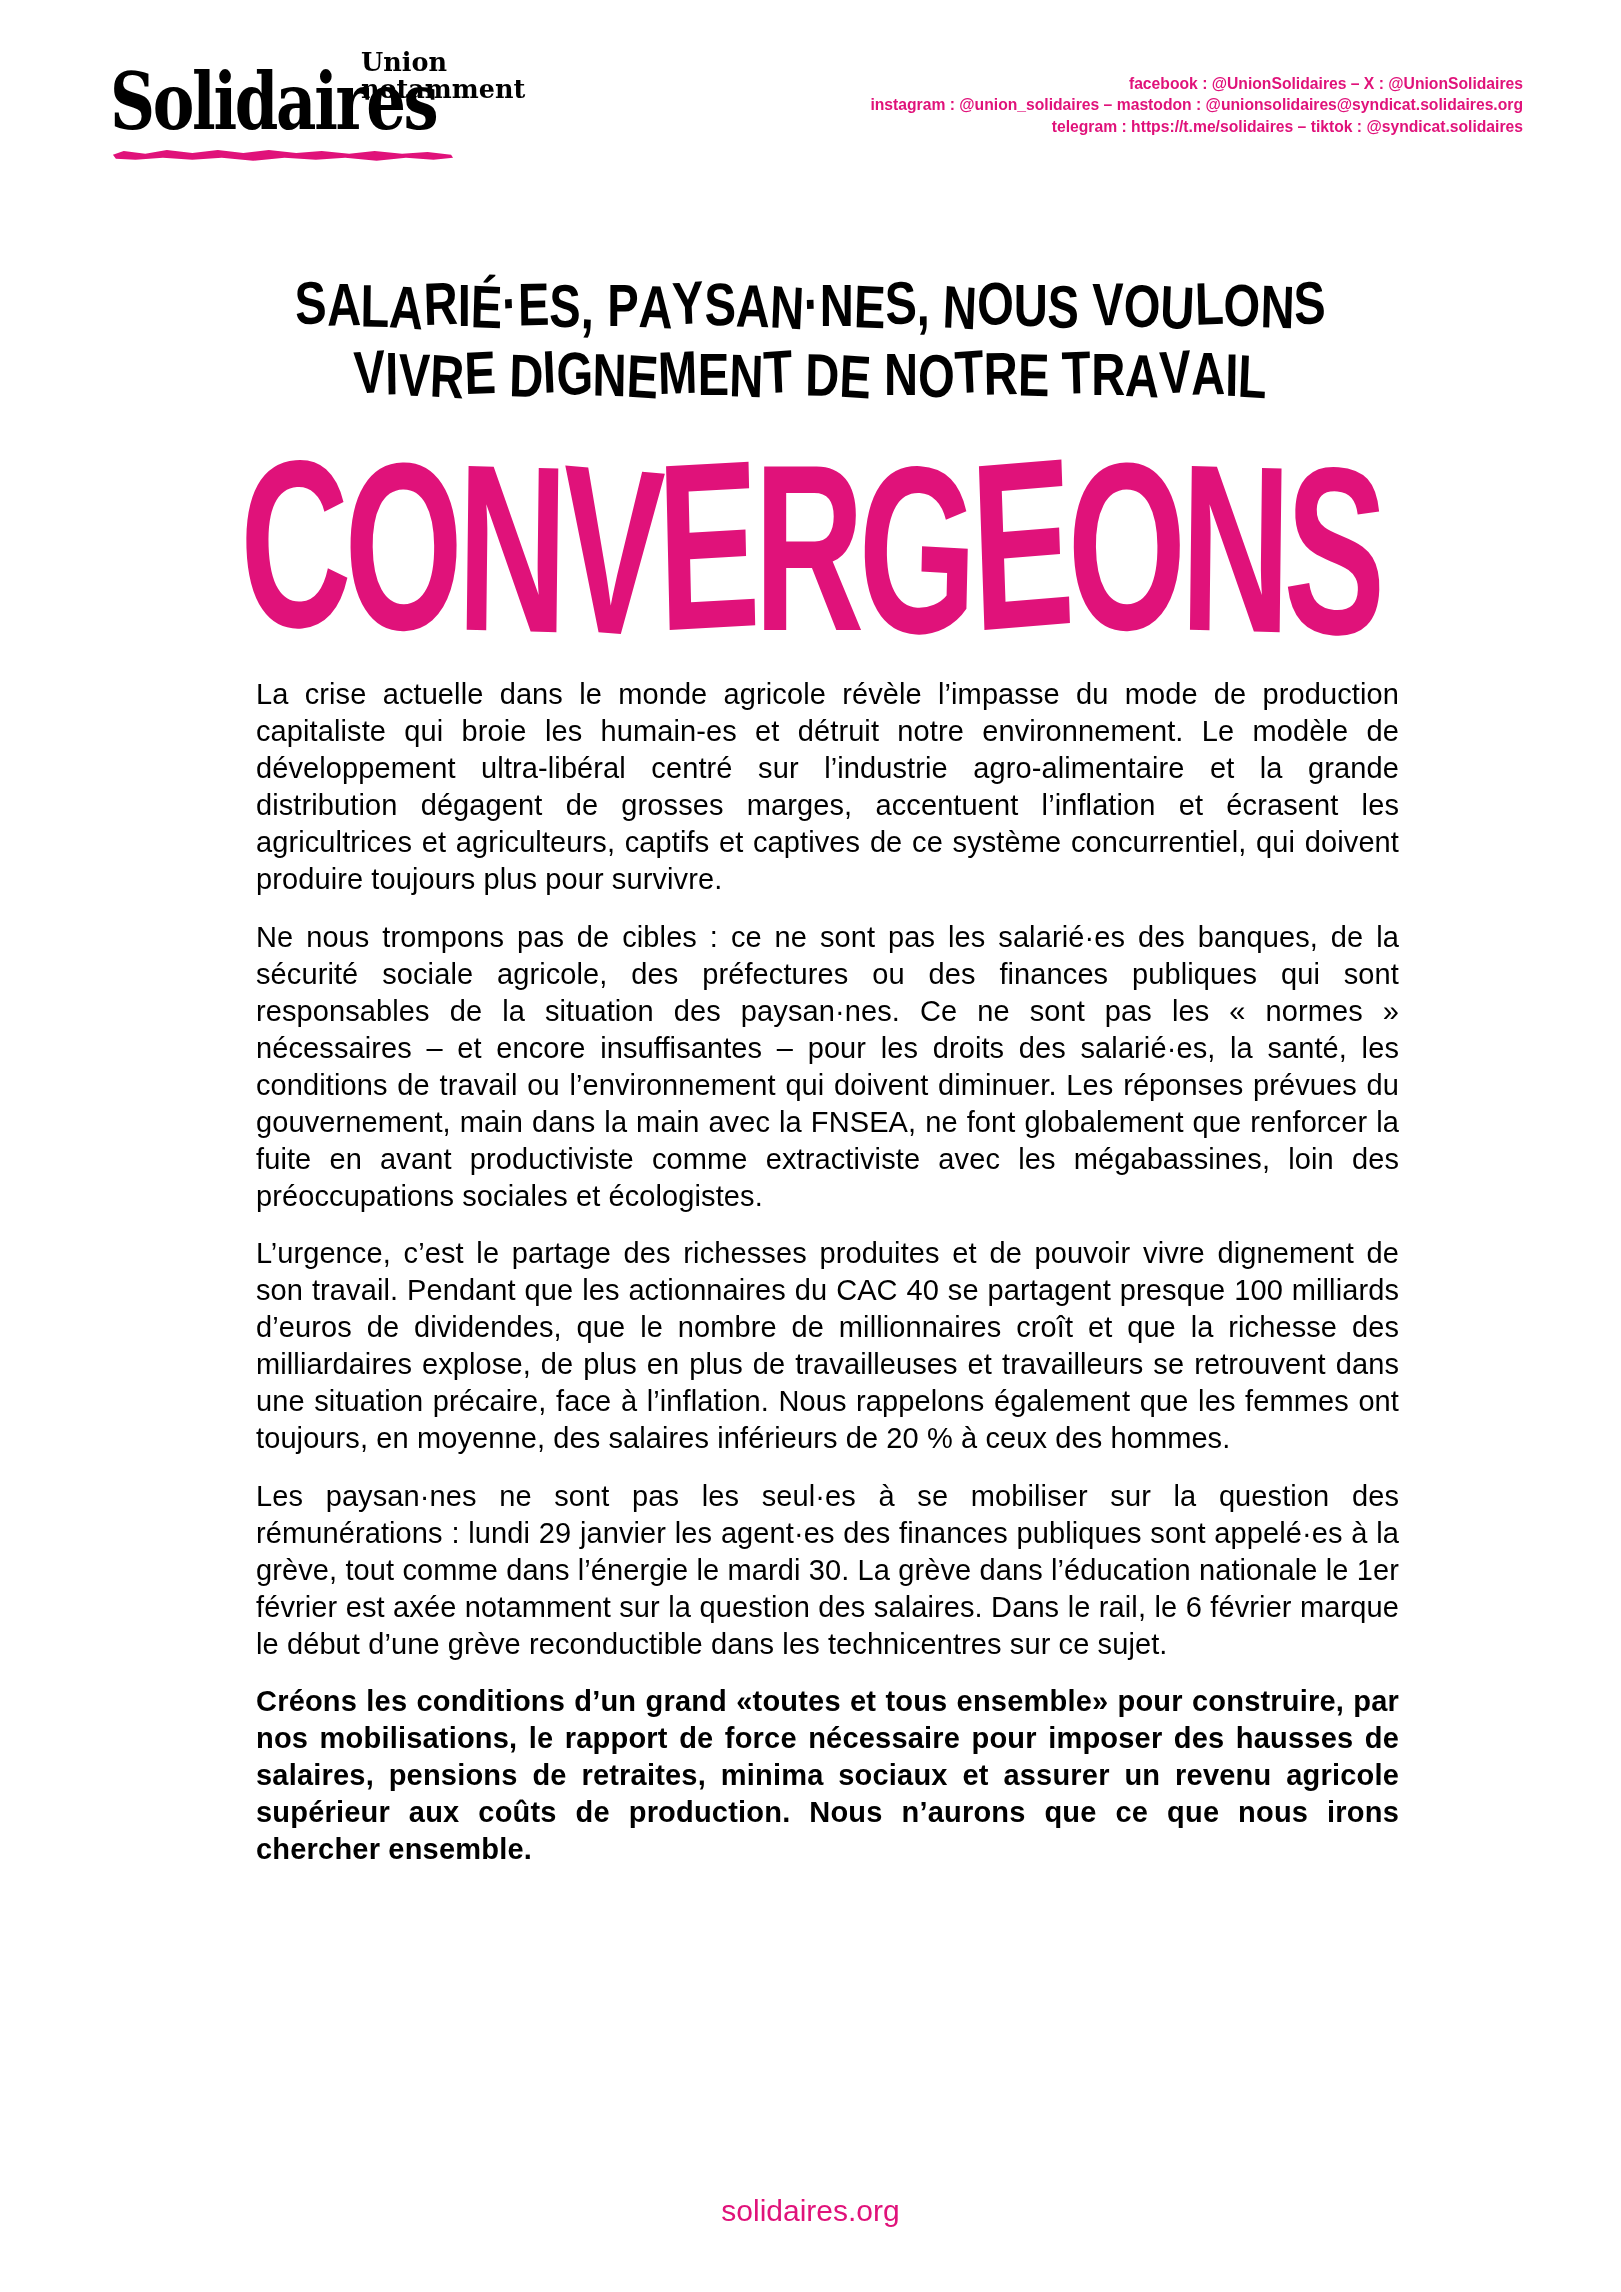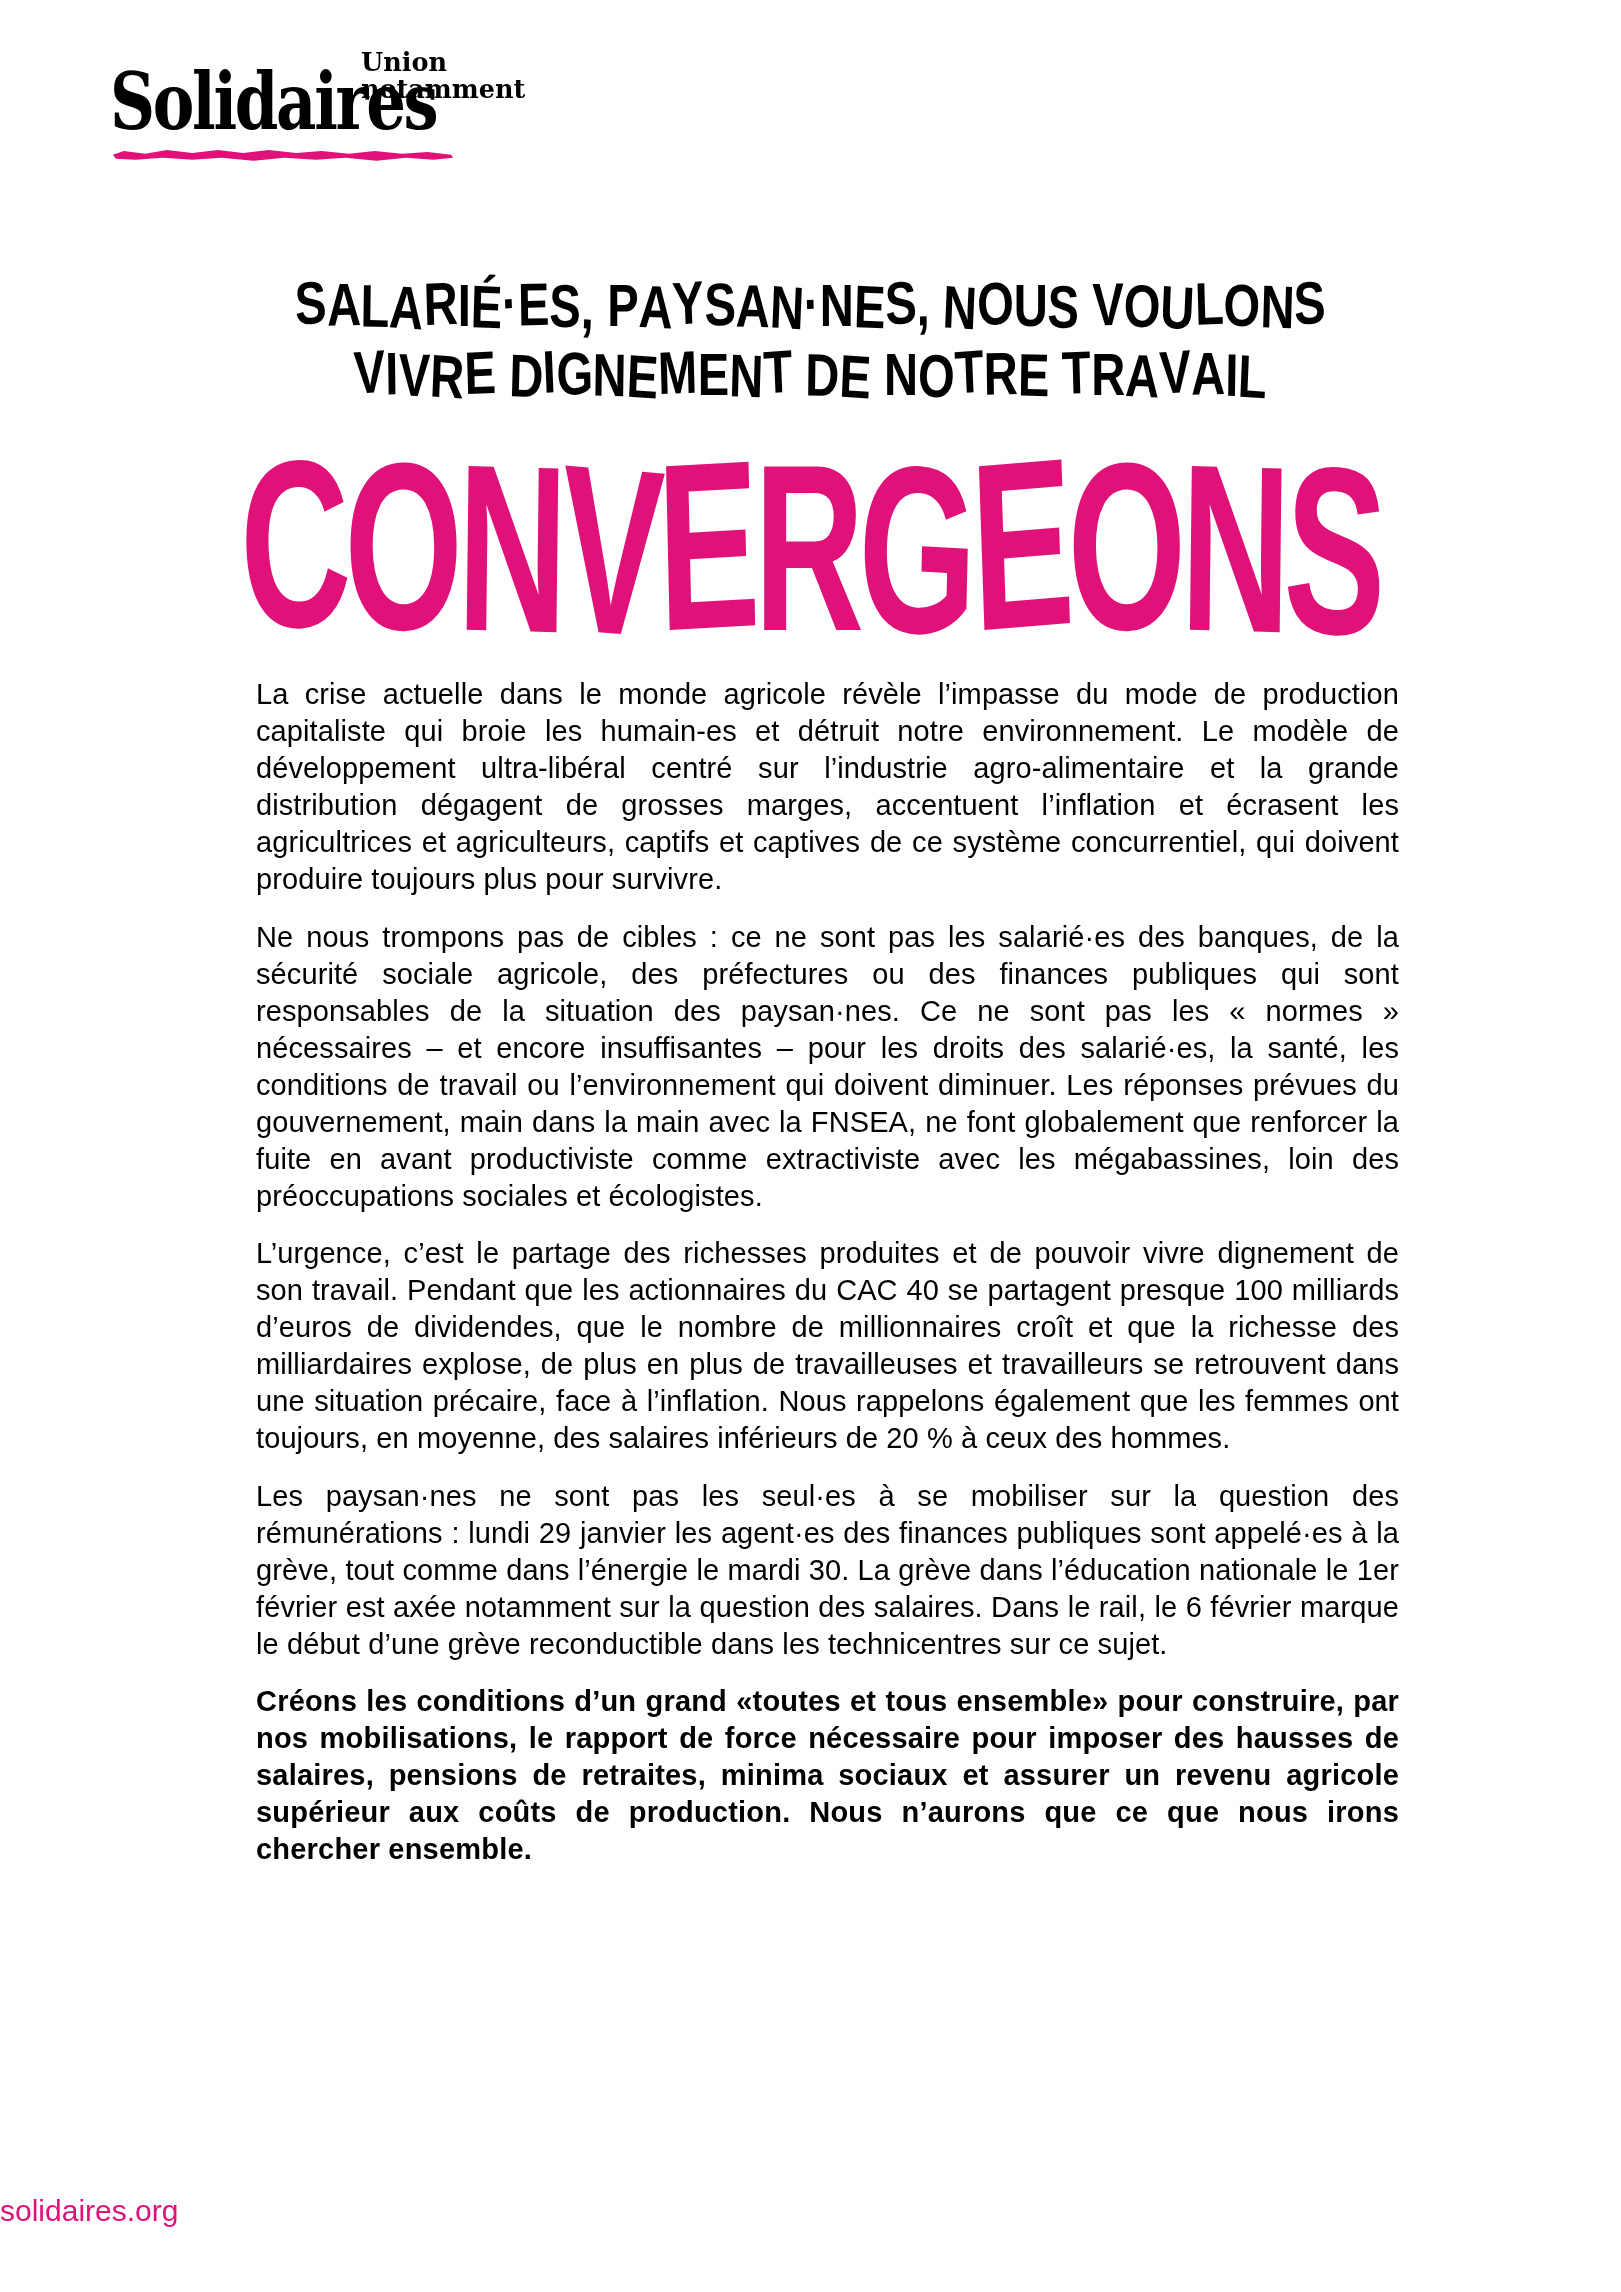--- a/index.html
+++ b/index.html
@@ -47,21 +47,21 @@
   
   .body{ position:absolute; left:256px; width:1143px; top:676px; }
   .body p{
     margin:0 0 20.6px 0; font-size:29px; line-height:37px;
     text-align:justify; letter-spacing:0.1px;
   }
   .body p.bold{ font-weight:bold; font-size:29px; letter-spacing:0.2px; }
 
   
   .site{
-    position:absolute; left:0; right:0; top:2194px; text-align:left;
+    position:absolute; left:0; right:0; top:2194px; text-align:center;
     color:var(--pink); font-size:30px; font-weight:normal;
   }
 </style>
 </head>
 <body>
 
 <div class="page">
 
   <header>
     <div class="logo">
@@ -69,20 +69,25 @@
         <div>Union</div>
         <div>notamment</div>
       </div>
       <div class="logo-name">Solidaires</div>
       <svg class="logo-underline" viewBox="0 0 352 16" preserveAspectRatio="none">
         <path fill="var(--pink)" d="M3 8 L14 4 L36 7 L58 3 L84 6 L110 3 L136 6 L162 3 L190 6 L216 4 L244 7 L270 4 L298 7 L324 5 L348 8 L350 11 L330 13 L302 11 L272 14 L240 11 L210 13 L178 11 L146 14 L114 11 L84 13 L54 11 L26 13 L6 12 Z"></path>
       </svg>
     </div>
 
     <div class="header-right">
+      <div class="social">
+        <div>facebook : @UnionSolidaires – X : @UnionSolidaires</div>
+        <div>instagram : @union_solidaires – mastodon : @unionsolidaires@syndicat.solidaires.org</div>
+        <div>telegram : https://t.me/solidaires – tiktok : @syndicat.solidaires</div>
+      </div>
     </div>
   </header>
 
   <section class="headline">
     <div class="head-sub"><span class="rg" style="transform: rotate(-3deg) translateY(-2.4px);">S</span><span class="rg" style="transform: rotate(-1deg) translateY(-0.8px);">A</span><span class="rg" style="transform: rotate(1deg) translateY(0.8px);">L</span><span class="rg" style="transform: rotate(3deg) translateY(2.4px);">A</span><span class="rg" style="transform: rotate(-2deg) translateY(-1.6px);">R</span><span class="rg" style="transform: rotate(0deg) translateY(0px);">I</span><span class="rg" style="transform: rotate(2deg) translateY(1.6px);">É</span><span class="rg" style="transform: rotate(-3deg) translateY(-2.4px);">·</span><span class="rg" style="transform: rotate(-1deg) translateY(-0.8px);">E</span><span class="rg" style="transform: rotate(1deg) translateY(0.8px);">S</span><span class="rg" style="transform: rotate(3deg) translateY(2.4px);">,</span><span class="rg" style="transform: rotate(-2deg) translateY(-1.6px);"> </span><span class="rg" style="transform: rotate(0deg) translateY(0px);">P</span><span class="rg" style="transform: rotate(2deg) translateY(1.6px);">A</span><span class="rg" style="transform: rotate(-3deg) translateY(-2.4px);">Y</span><span class="rg" style="transform: rotate(-1deg) translateY(-0.8px);">S</span><span class="rg" style="transform: rotate(1deg) translateY(0.8px);">A</span><span class="rg" style="transform: rotate(3deg) translateY(2.4px);">N</span><span class="rg" style="transform: rotate(-2deg) translateY(-1.6px);">·</span><span class="rg" style="transform: rotate(0deg) translateY(0px);">N</span><span class="rg" style="transform: rotate(2deg) translateY(1.6px);">E</span><span class="rg" style="transform: rotate(-3deg) translateY(-2.4px);">S</span><span class="rg" style="transform: rotate(-1deg) translateY(-0.8px);">,</span><span class="rg" style="transform: rotate(1deg) translateY(0.8px);"> </span><span class="rg" style="transform: rotate(3deg) translateY(2.4px);">N</span><span class="rg" style="transform: rotate(-2deg) translateY(-1.6px);">O</span><span class="rg" style="transform: rotate(0deg) translateY(0px);">U</span><span class="rg" style="transform: rotate(2deg) translateY(1.6px);">S</span><span class="rg" style="transform: rotate(-3deg) translateY(-2.4px);"> </span><span class="rg" style="transform: rotate(-1deg) translateY(-0.8px);">V</span><span class="rg" style="transform: rotate(1deg) translateY(0.8px);">O</span><span class="rg" style="transform: rotate(3deg) translateY(2.4px);">U</span><span class="rg" style="transform: rotate(-2deg) translateY(-1.6px);">L</span><span class="rg" style="transform: rotate(0deg) translateY(0px);">O</span><span class="rg" style="transform: rotate(2deg) translateY(1.6px);">N</span><span class="rg" style="transform: rotate(-3deg) translateY(-2.4px);">S</span></div>
     <div class="head-sub"><span class="rg" style="transform: rotate(-3deg) translateY(-2.4px);">V</span><span class="rg" style="transform: rotate(-1deg) translateY(-0.8px);">I</span><span class="rg" style="transform: rotate(1deg) translateY(0.8px);">V</span><span class="rg" style="transform: rotate(3deg) translateY(2.4px);">R</span><span class="rg" style="transform: rotate(-2deg) translateY(-1.6px);">E</span><span class="rg" style="transform: rotate(0deg) translateY(0px);"> </span><span class="rg" style="transform: rotate(2deg) translateY(1.6px);">D</span><span class="rg" style="transform: rotate(-3deg) translateY(-2.4px);">I</span><span class="rg" style="transform: rotate(-1deg) translateY(-0.8px);">G</span><span class="rg" style="transform: rotate(1deg) translateY(0.8px);">N</span><span class="rg" style="transform: rotate(3deg) translateY(2.4px);">E</span><span class="rg" style="transform: rotate(-2deg) translateY(-1.6px);">M</span><span class="rg" style="transform: rotate(0deg) translateY(0px);">E</span><span class="rg" style="transform: rotate(2deg) translateY(1.6px);">N</span><span class="rg" style="transform: rotate(-3deg) translateY(-2.4px);">T</span><span class="rg" style="transform: rotate(-1deg) translateY(-0.8px);"> </span><span class="rg" style="transform: rotate(1deg) translateY(0.8px);">D</span><span class="rg" style="transform: rotate(3deg) translateY(2.4px);">E</span><span class="rg" style="transform: rotate(-2deg) translateY(-1.6px);"> </span><span class="rg" style="transform: rotate(0deg) translateY(0px);">N</span><span class="rg" style="transform: rotate(2deg) translateY(1.6px);">O</span><span class="rg" style="transform: rotate(-3deg) translateY(-2.4px);">T</span><span class="rg" style="transform: rotate(-1deg) translateY(-0.8px);">R</span><span class="rg" style="transform: rotate(1deg) translateY(0.8px);">E</span><span class="rg" style="transform: rotate(3deg) translateY(2.4px);"> </span><span class="rg" style="transform: rotate(-2deg) translateY(-1.6px);">T</span><span class="rg" style="transform: rotate(0deg) translateY(0px);">R</span><span class="rg" style="transform: rotate(2deg) translateY(1.6px);">A</span><span class="rg" style="transform: rotate(-3deg) translateY(-2.4px);">V</span><span class="rg" style="transform: rotate(-1deg) translateY(-0.8px);">A</span><span class="rg" style="transform: rotate(1deg) translateY(0.8px);">I</span><span class="rg" style="transform: rotate(3deg) translateY(2.4px);">L</span></div>
     <div class="head-main-wrap">
       <div class="head-main"><span class="rg" style="transform: rotate(-3deg) translateY(-2.4px);">C</span><span class="rg" style="transform: rotate(-1deg) translateY(-0.8px);">O</span><span class="rg" style="transform: rotate(1deg) translateY(0.8px);">N</span><span class="rg" style="transform: rotate(3deg) translateY(2.4px);">V</span><span class="rg" style="transform: rotate(-2deg) translateY(-1.6px);">E</span><span class="rg" style="transform: rotate(0deg) translateY(0px);">R</span><span class="rg" style="transform: rotate(2deg) translateY(1.6px);">G</span><span class="rg" style="transform: rotate(-3deg) translateY(-2.4px);">E</span><span class="rg" style="transform: rotate(-1deg) translateY(-0.8px);">O</span><span class="rg" style="transform: rotate(1deg) translateY(0.8px);">N</span><span class="rg" style="transform: rotate(3deg) translateY(2.4px);">S</span></div>
     </div>
   </section>

